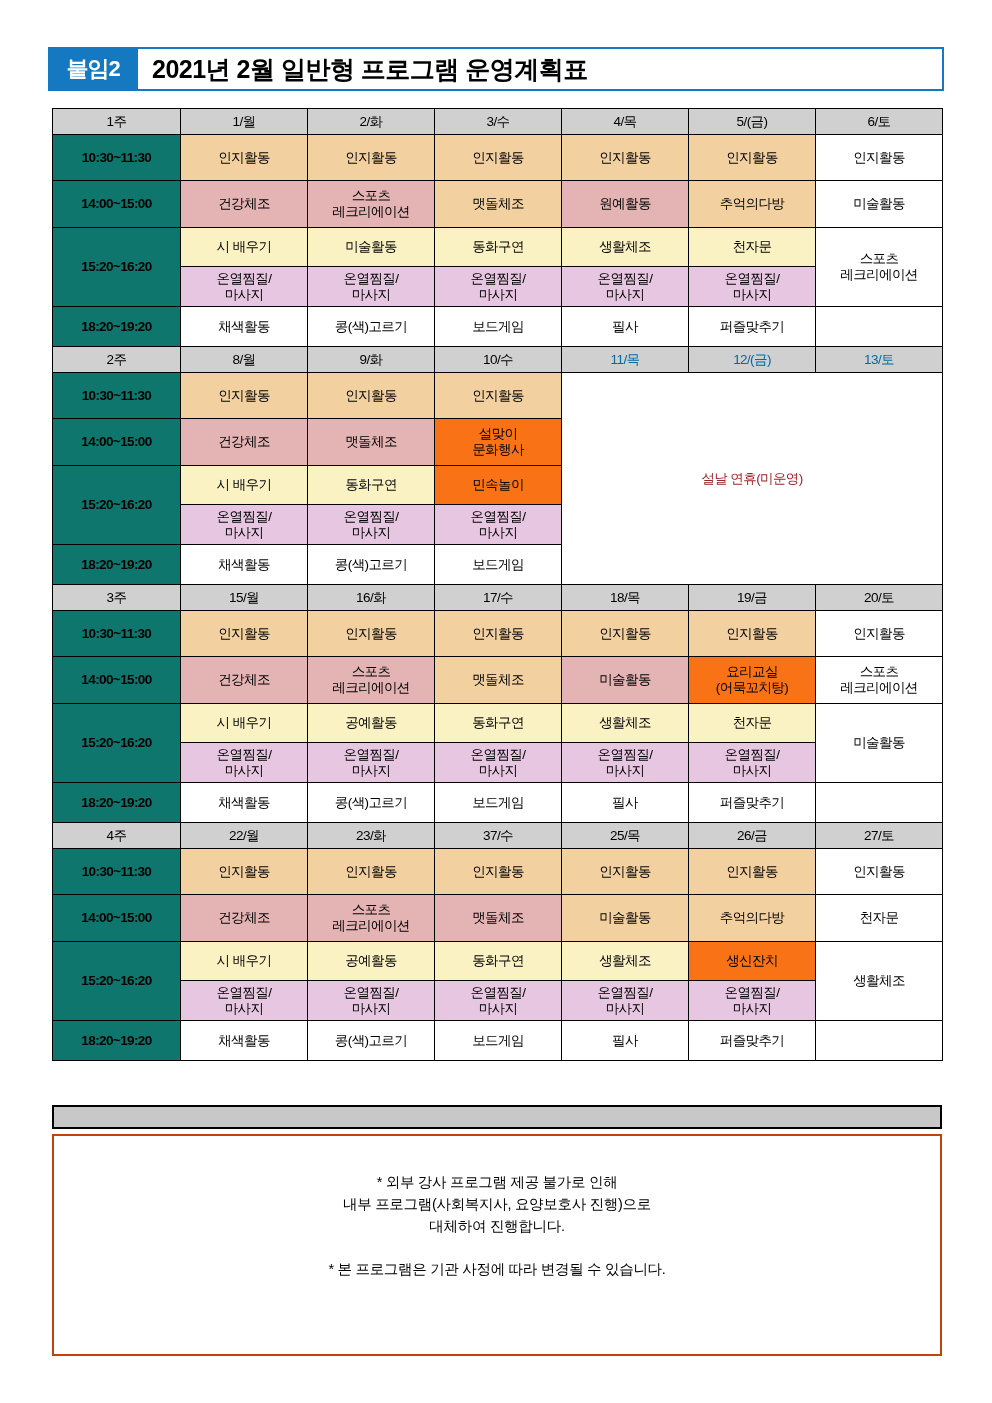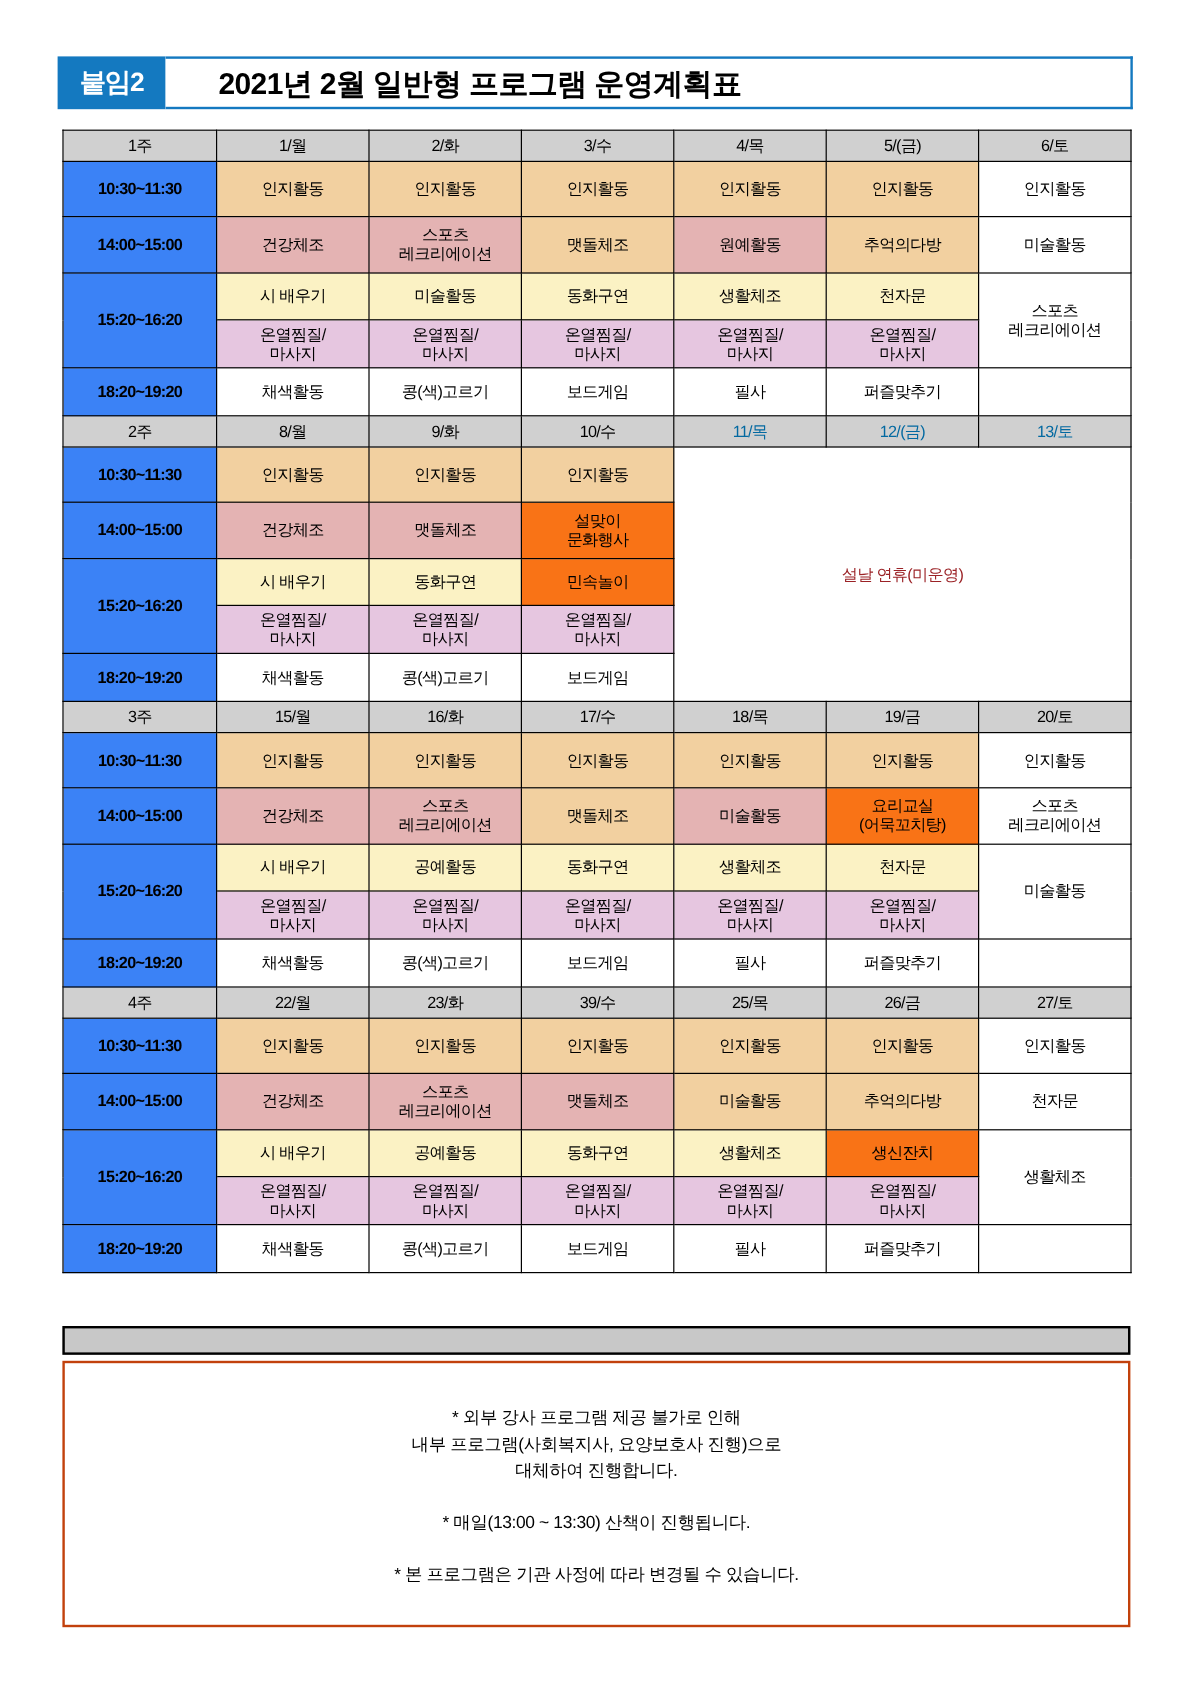--- a/index.html
+++ b/index.html
@@ -41,21 +41,20 @@
     box-sizing: border-box;
   }
   #title-box {
     flex: 1 1 auto;
     border: 2px solid #1479c0;
     border-left: none;
     background: #ffffff;
     display: flex;
     align-items: center;
     box-sizing: border-box;
-    padding-left: 30px;
   }
   #title-text {
     font-size: 25px;
     font-weight: bold;
     letter-spacing: -0.5px;
     padding-left: 14px;
     white-space: nowrap;
   }
 
   
@@ -88,21 +87,21 @@
     font-size: 16px;
     font-weight: normal;
     height: 26px;
     letter-spacing: -0.5px;
     border-top: 2px solid #000000;
     border-bottom: 2px solid #000000;
   }
   tr.week-header td.holiday-day { color: #0369a1; }
 
   td.time-cell {
-    background: #3b82f6;
+    background: #0f766e;
     font-size: 12.5px;
     font-weight: bold;
     letter-spacing: -1.2px;
   }
 
   tr.r-morning td.act { height: 46px; }
   tr.r-afternoon td.act { height: 47px; }
   tr.r-late1 td.act { height: 39px; }
   tr.r-late2 td.act { height: 40px; }
   tr.r-evening td.act { height: 40px; }
@@ -320,21 +319,21 @@
         <td class="act bg-white">콩(색)고르기</td>
         <td class="act bg-white">보드게임</td>
         <td class="act bg-white">필사</td>
         <td class="act bg-white">퍼즐맞추기</td>
         <td class="act bg-white"></td>
       </tr>
       <tr class="week-header">
         <td>4주</td>
         <td>22/월</td>
         <td>23/화</td>
-        <td>39/수</td>
+        <td>37/수</td>
         <td>25/목</td>
         <td>26/금</td>
         <td>27/토</td>
       </tr>
       <tr class="r-morning">
         <td class="time-cell">10:30~11:30</td>
         <td class="act bg-tan">인지활동</td>
         <td class="act bg-tan">인지활동</td>
         <td class="act bg-tan">인지활동</td>
         <td class="act bg-tan">인지활동</td>
@@ -377,15 +376,14 @@
       </tr>
     </tbody>
 </table>
 
 <div id="spacer-bar"></div>
 
 <div id="notes-box">
     <div class="note-block">* 외부 강사 프로그램 제공 불가로 인해
 내부 프로그램(사회복지사, 요양보호사 진행)으로
 대체하여 진행합니다.</div>
-    <div class="note-block">* 매일(13:00 ~ 13:30) 산책이 진행됩니다.</div>
     <div class="note-block">* 본 프로그램은 기관 사정에 따라 변경될 수 있습니다.</div>
   </div>
 
 </body></html>

